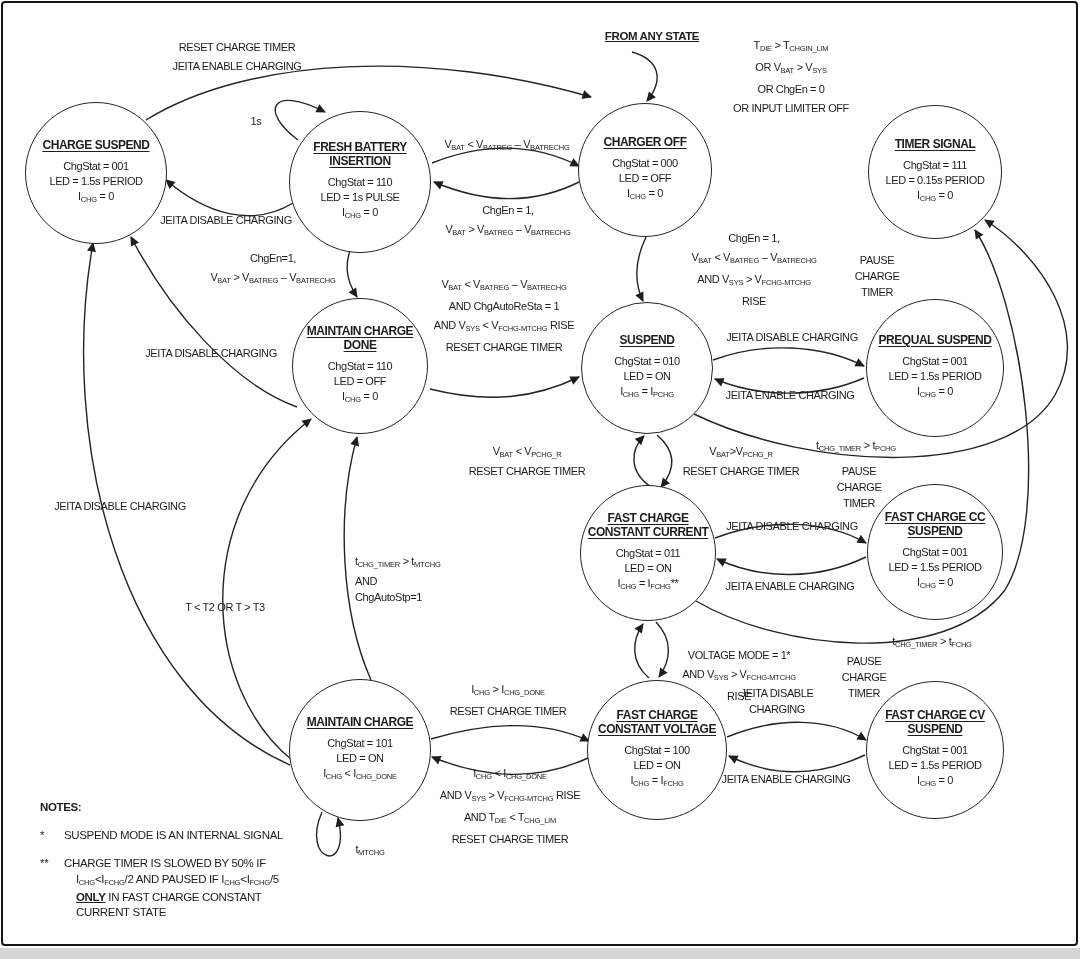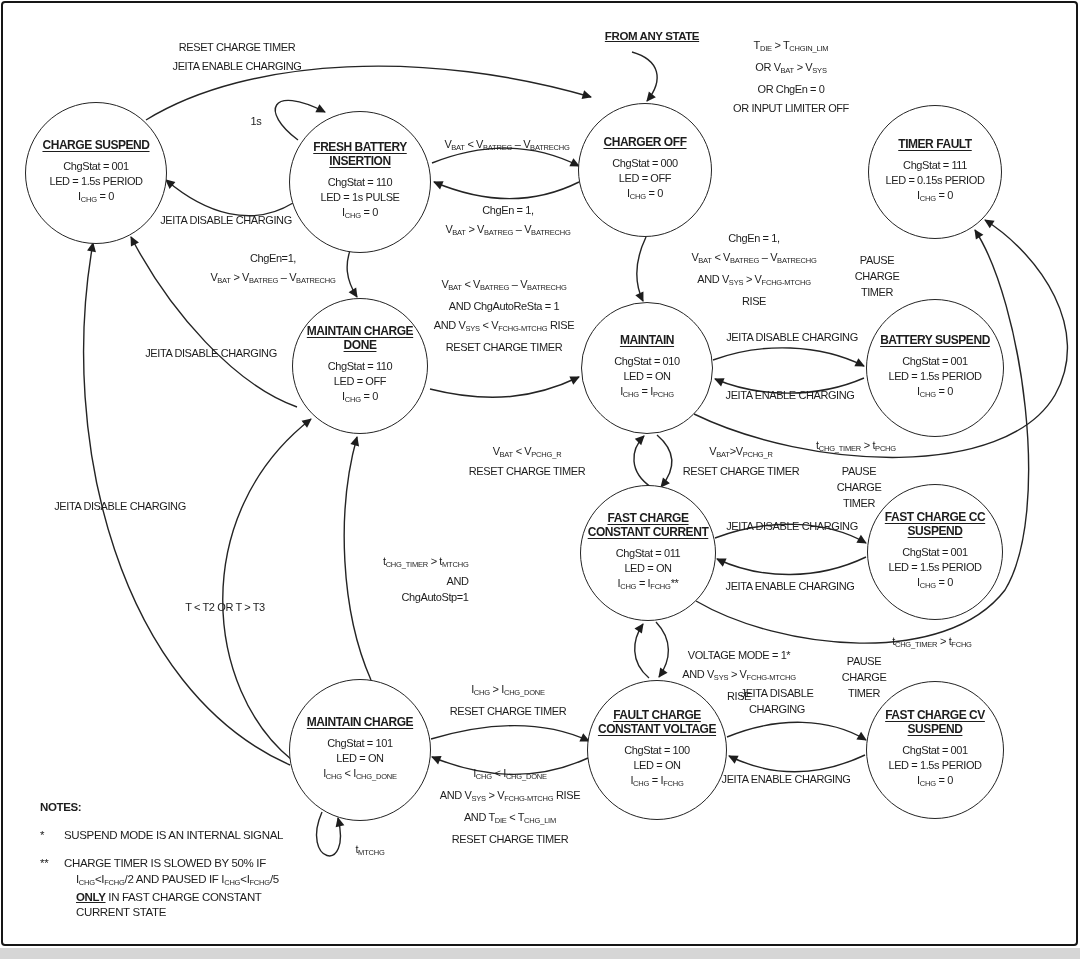--- a/index.html
+++ b/index.html
@@ -10,21 +10,21 @@
   svg.wires{position:absolute;left:0;top:0;z-index:1;}
   path.wire{fill:none;stroke:#242424;stroke-width:1.4px;}
   .state{position:absolute;box-sizing:border-box;border:1.6px solid #242424;border-radius:50%;background:#ffffff;
          display:flex;flex-direction:column;align-items:center;justify-content:center;text-align:center;z-index:2;}
   .state-name{font-weight:bold;font-size:12px;line-height:13.5px;text-decoration:underline;text-underline-offset:2px;
               letter-spacing:-0.45px;margin-bottom:7px;padding:0 5px;}
   .state-stats{font-size:11px;line-height:15px;letter-spacing:-0.4px;white-space:nowrap;}
   .lbl{position:absolute;font-size:11px;line-height:19px;letter-spacing:-0.4px;text-align:center;
        transform:translateX(-50%);white-space:nowrap;z-index:3;}
   .lbl.tight{line-height:16px;}
-  .lbl.left{transform:none;text-align:right;margin-left:28px;}
+  .lbl.left{transform:none;text-align:left;}
   .lbl.bold-u{font-weight:bold;text-decoration:underline;font-size:11.5px;}
   sub{font-size:7.5px;vertical-align:-2px;letter-spacing:-0.2px;}
   .emph{font-weight:bold;text-decoration:underline;}
   .notes{position:absolute;left:40px;top:800px;z-index:3;font-size:11.5px;letter-spacing:-0.35px;line-height:15px;}
   .notes-h{font-weight:bold;margin-bottom:13px;}
   .note{display:flex;margin-bottom:13px;}
   .note .marker{width:24px;flex:none;}
   .note-cont{padding-left:12px;margin-top:1px;}
 </style>
 </head>
@@ -76,49 +76,49 @@
   </div>
   <div class="state" style="left:289px;top:111px;width:142px;height:142px">
     <div class="state-name">FRESH BATTERY INSERTION</div>
     <div class="state-stats">ChgStat = 110<br>LED = 1s PULSE<br>I<sub>CHG</sub> = 0</div>
   </div>
   <div class="state" style="left:578px;top:103px;width:134px;height:134px">
     <div class="state-name">CHARGER OFF</div>
     <div class="state-stats">ChgStat = 000<br>LED = OFF<br>I<sub>CHG</sub> = 0</div>
   </div>
   <div class="state" style="left:868px;top:105px;width:134px;height:134px">
-    <div class="state-name">TIMER FAULT</div>
+    <div class="state-name">TIMER SIGNAL</div>
     <div class="state-stats">ChgStat = 111<br>LED = 0.15s PERIOD<br>I<sub>CHG</sub> = 0</div>
   </div>
   <div class="state" style="left:292px;top:298px;width:136px;height:136px">
     <div class="state-name">MAINTAIN CHARGE DONE</div>
     <div class="state-stats">ChgStat = 110<br>LED = OFF<br>I<sub>CHG</sub> = 0</div>
   </div>
   <div class="state" style="left:581px;top:302px;width:132px;height:132px">
-    <div class="state-name">MAINTAIN</div>
+    <div class="state-name">SUSPEND</div>
     <div class="state-stats">ChgStat = 010<br>LED = ON<br>I<sub>CHG</sub> = I<sub>PCHG</sub></div>
   </div>
   <div class="state" style="left:866px;top:299px;width:138px;height:138px">
-    <div class="state-name">BATTERY SUSPEND</div>
+    <div class="state-name">PREQUAL SUSPEND</div>
     <div class="state-stats">ChgStat = 001<br>LED = 1.5s PERIOD<br>I<sub>CHG</sub> = 0</div>
   </div>
   <div class="state" style="left:580px;top:485px;width:136px;height:136px">
     <div class="state-name">FAST CHARGE CONSTANT CURRENT</div>
     <div class="state-stats">ChgStat = 011<br>LED = ON<br>I<sub>CHG</sub> = I<sub>FCHG</sub>**</div>
   </div>
   <div class="state" style="left:867px;top:484px;width:136px;height:136px">
     <div class="state-name">FAST CHARGE CC SUSPEND</div>
     <div class="state-stats">ChgStat = 001<br>LED = 1.5s PERIOD<br>I<sub>CHG</sub> = 0</div>
   </div>
   <div class="state" style="left:289px;top:679px;width:142px;height:142px">
     <div class="state-name">MAINTAIN CHARGE</div>
     <div class="state-stats">ChgStat = 101<br>LED = ON<br>I<sub>CHG</sub> &lt; I<sub>CHG_DONE</sub></div>
   </div>
   <div class="state" style="left:587px;top:680px;width:140px;height:140px">
-    <div class="state-name">FAULT CHARGE CONSTANT VOLTAGE</div>
+    <div class="state-name">FAST CHARGE CONSTANT VOLTAGE</div>
     <div class="state-stats">ChgStat = 100<br>LED = ON<br>I<sub>CHG</sub> = I<sub>FCHG</sub></div>
   </div>
   <div class="state" style="left:866px;top:681px;width:138px;height:138px">
     <div class="state-name">FAST CHARGE CV SUSPEND</div>
     <div class="state-stats">ChgStat = 001<br>LED = 1.5s PERIOD<br>I<sub>CHG</sub> = 0</div>
   </div>
 
   <div class="lbl" style="left:237px;top:38px">RESET CHARGE TIMER<br>JEITA ENABLE CHARGING</div>
   <div class="lbl bold-u" style="left:652px;top:27px">FROM ANY STATE</div>
   <div class="lbl" style="left:791px;top:36px">T<sub>DIE</sub> &gt; T<sub>CHGIN_LIM</sub><br>OR V<sub>BAT</sub> &gt; V<sub>SYS</sub><br>OR ChgEn = 0<br>OR INPUT LIMITER OFF</div>

